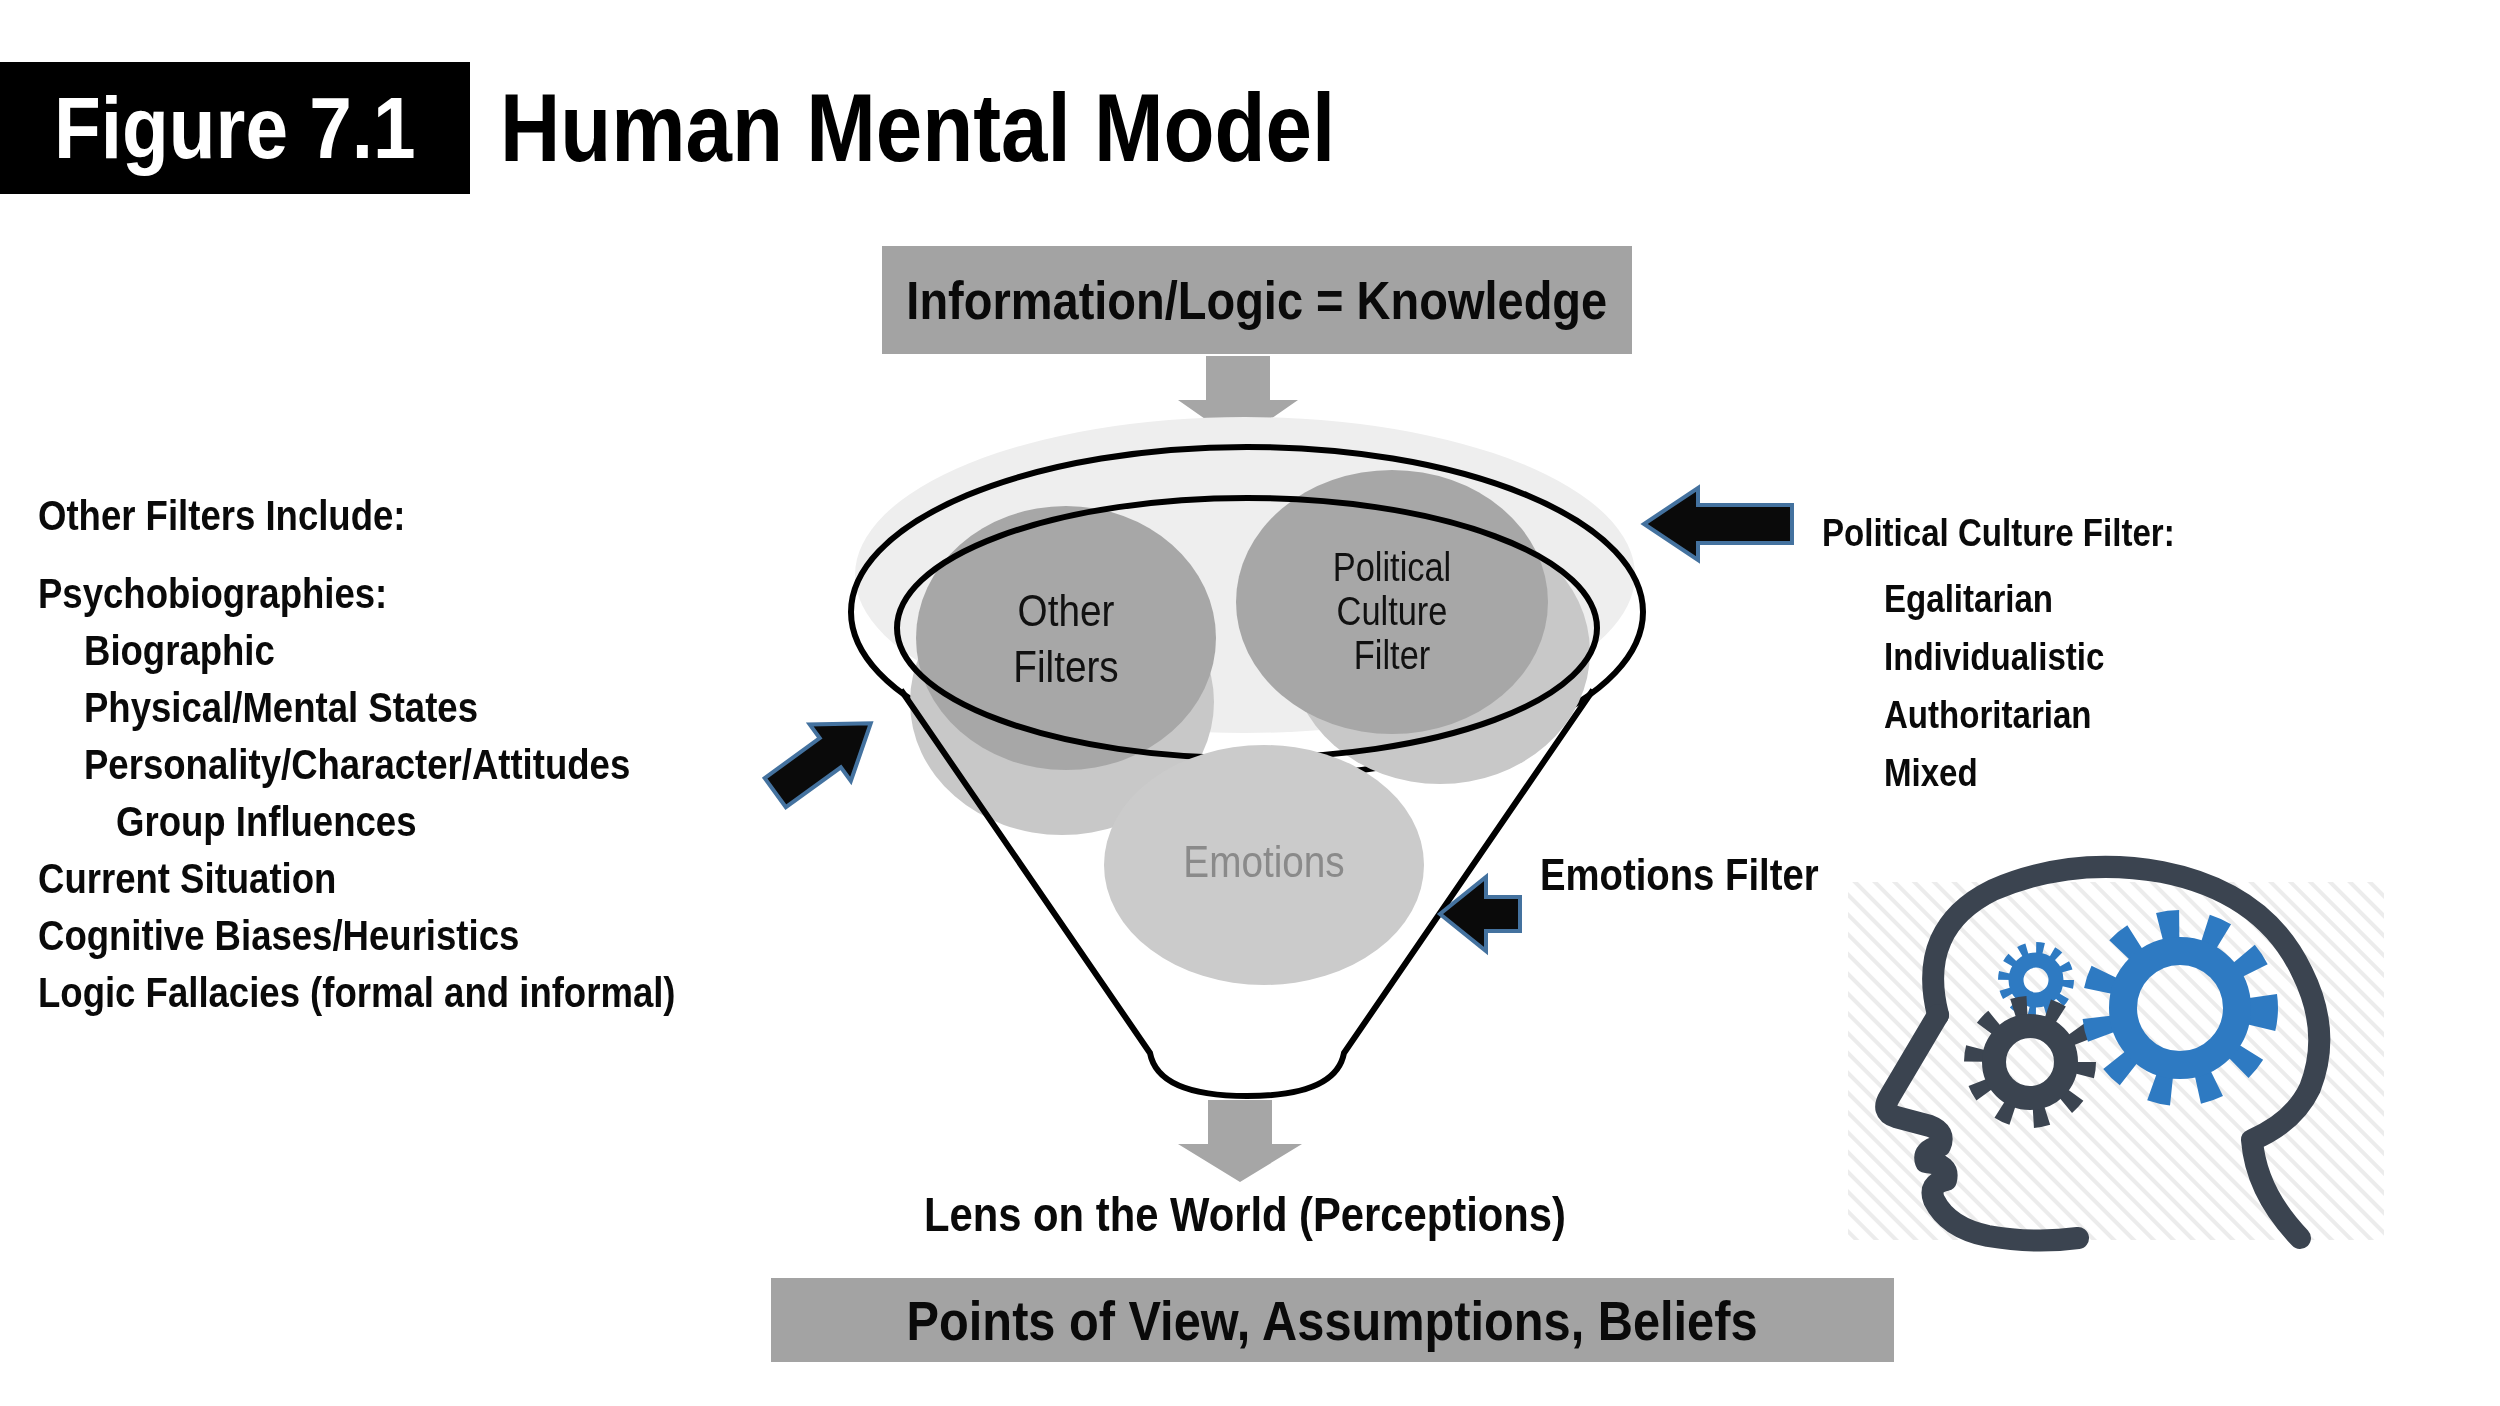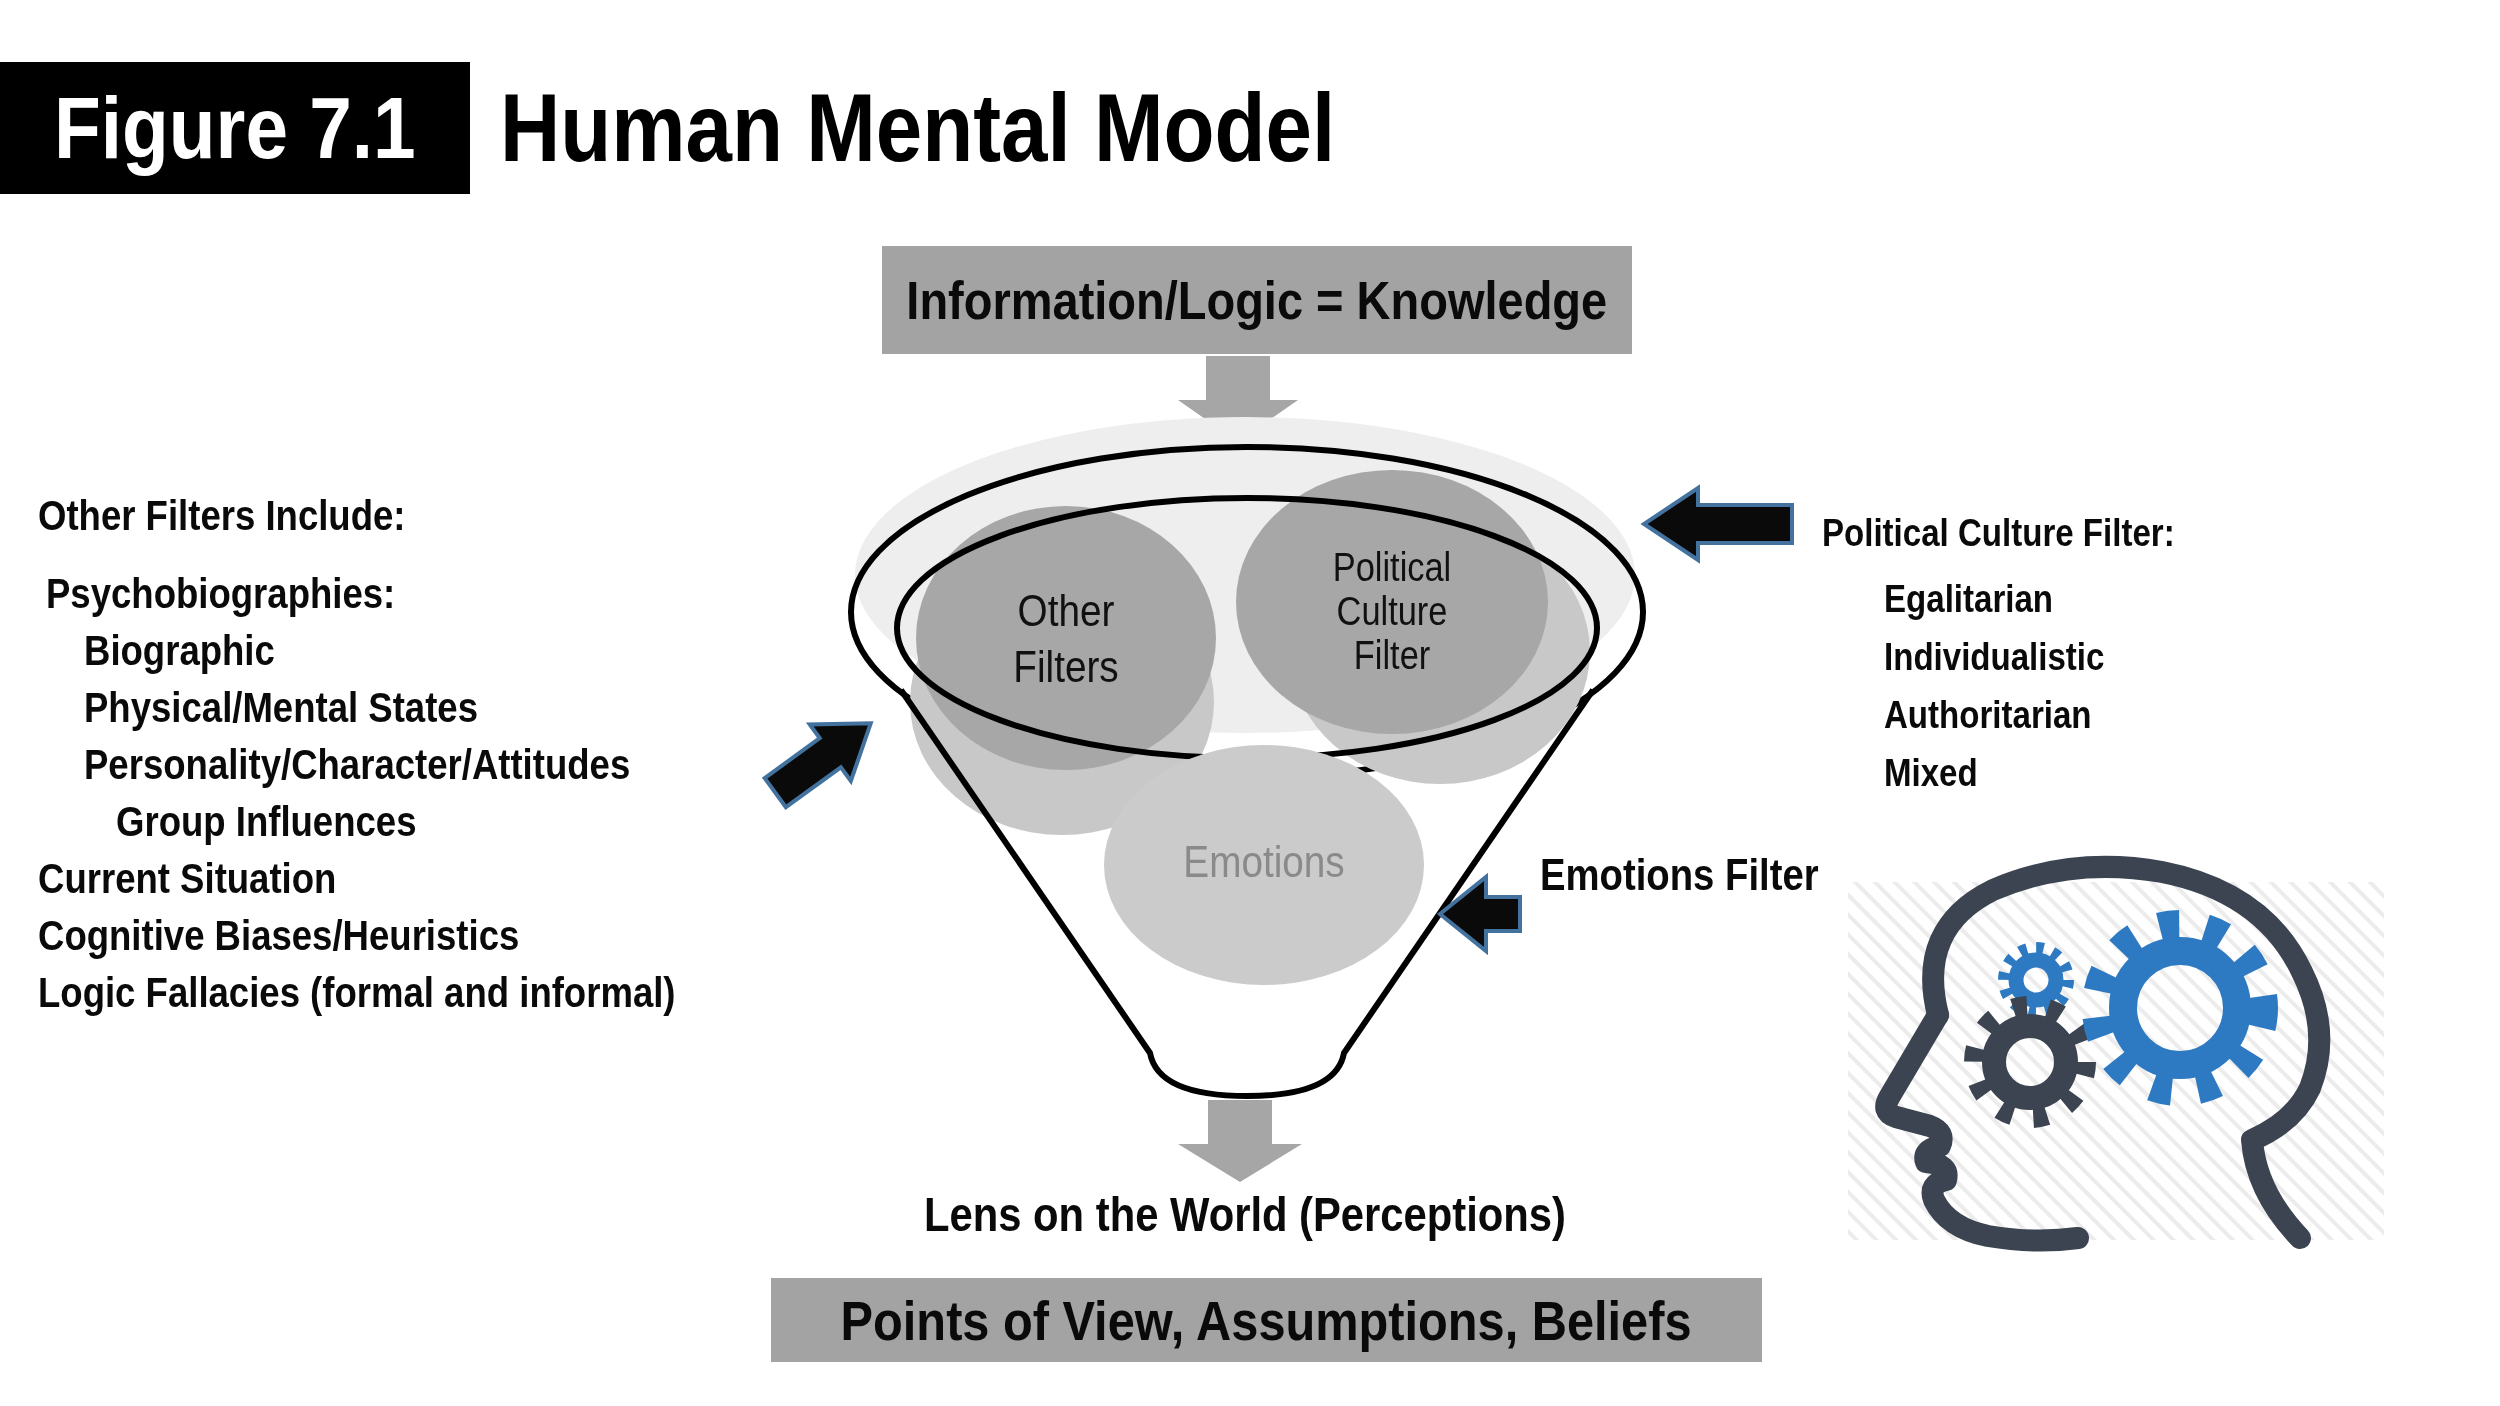--- a/index.html
+++ b/index.html
@@ -22,21 +22,21 @@
     left:500px;top:62px;height:132px;display:flex;align-items:center;
     font-size:96px;font-weight:bold;color:#000000;
   }
   
   .grayband{
     background:#a3a3a3;display:flex;align-items:center;justify-content:center;
   }
   .grayband span{font-weight:bold;transform:scaleX(0.87);transform-origin:50% 50%;white-space:nowrap;}
   .knowledge{left:882px;top:246px;width:750px;height:108px;}
   .knowledge span{font-size:54px;}
-  .result{left:771px;top:1278px;width:991px;height:84px;}
+  .result{left:771px;top:1278px;width:1123px;height:84px;}
   .result span{font-size:56px;}
   
   .lp{font-size:42px;}
   .rp{font-size:38px;}
   
   .elab{
     position:absolute;text-align:center;font-weight:400;color:#111111;
     transform:translate(-50%,-50%) scaleX(0.86);white-space:nowrap;
   }
   .elab-other{left:1066px;top:639px;font-size:45px;line-height:56px;}
@@ -134,21 +134,21 @@
   <div class="abs maintitle nowrap">
     <span class="cx">Human Mental Model</span>
   </div>
 
   <div class="abs grayband knowledge">
     <span>Information/Logic = Knowledge</span>
   </div>
 
   <div>
     <div class="line lp" style="left:38px;top:492px;"><span class="cx">Other Filters Include:</span></div>
-    <div class="line lp" style="left:38px;top:570px;margin-left:8px;"><span class="cx">Psychobiographies:</span></div>
+    <div class="line lp" style="left:38px;top:570px;"><span class="cx">Psychobiographies:</span></div>
     <div class="line lp" style="left:84px;top:627px;"><span class="cx">Biographic</span></div>
     <div class="line lp" style="left:84px;top:684px;"><span class="cx">Physical/Mental States</span></div>
     <div class="line lp" style="left:84px;top:741px;"><span class="cx">Personality/Character/Attitudes</span></div>
     <div class="line lp" style="left:84px;top:798px;margin-left:32px;"><span class="cx">Group Influences</span></div>
     <div class="line lp" style="left:38px;top:855px;"><span class="cx">Current Situation</span></div>
     <div class="line lp" style="left:38px;top:912px;"><span class="cx">Cognitive Biases/Heuristics</span></div>
     <div class="line lp" style="left:38px;top:969px;"><span class="cx">Logic Fallacies (formal and informal)</span></div>
   </div>
 
   <div>

